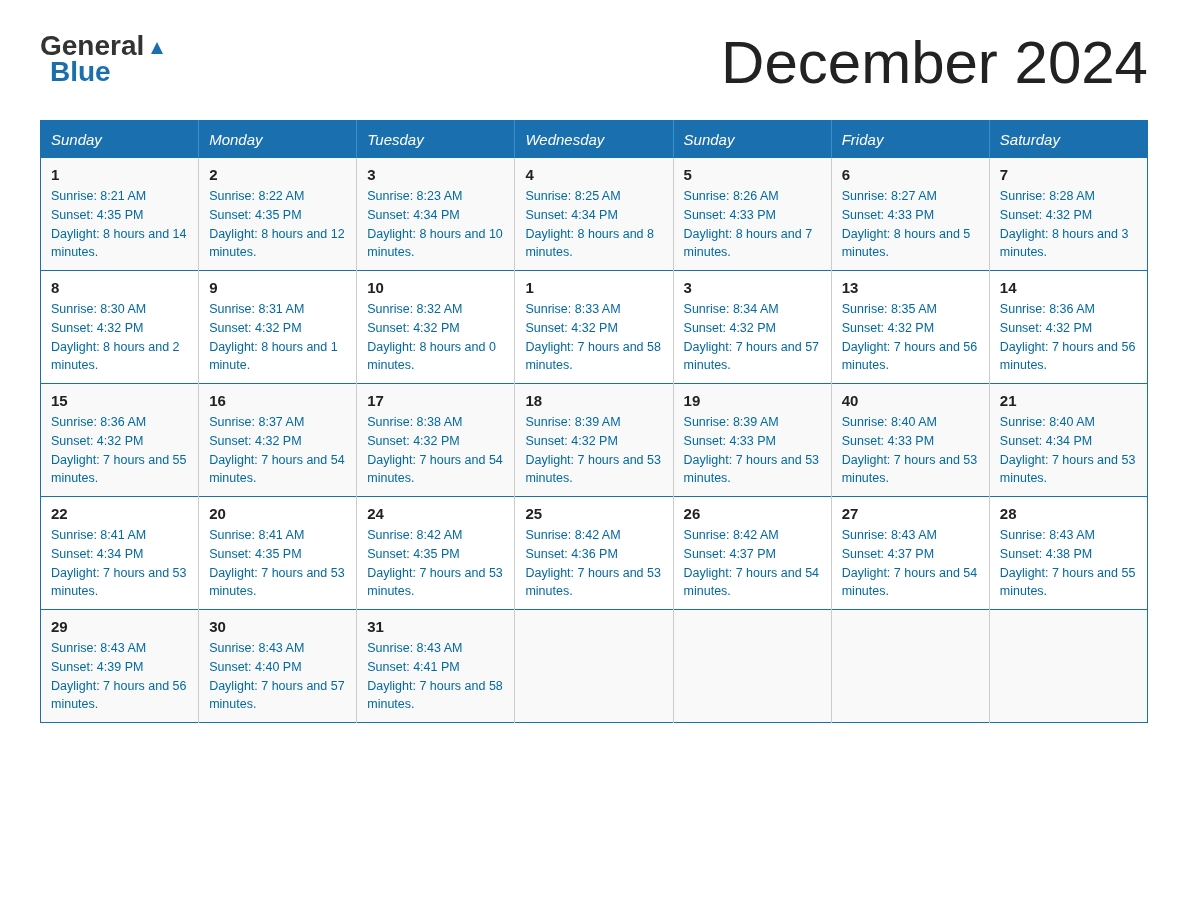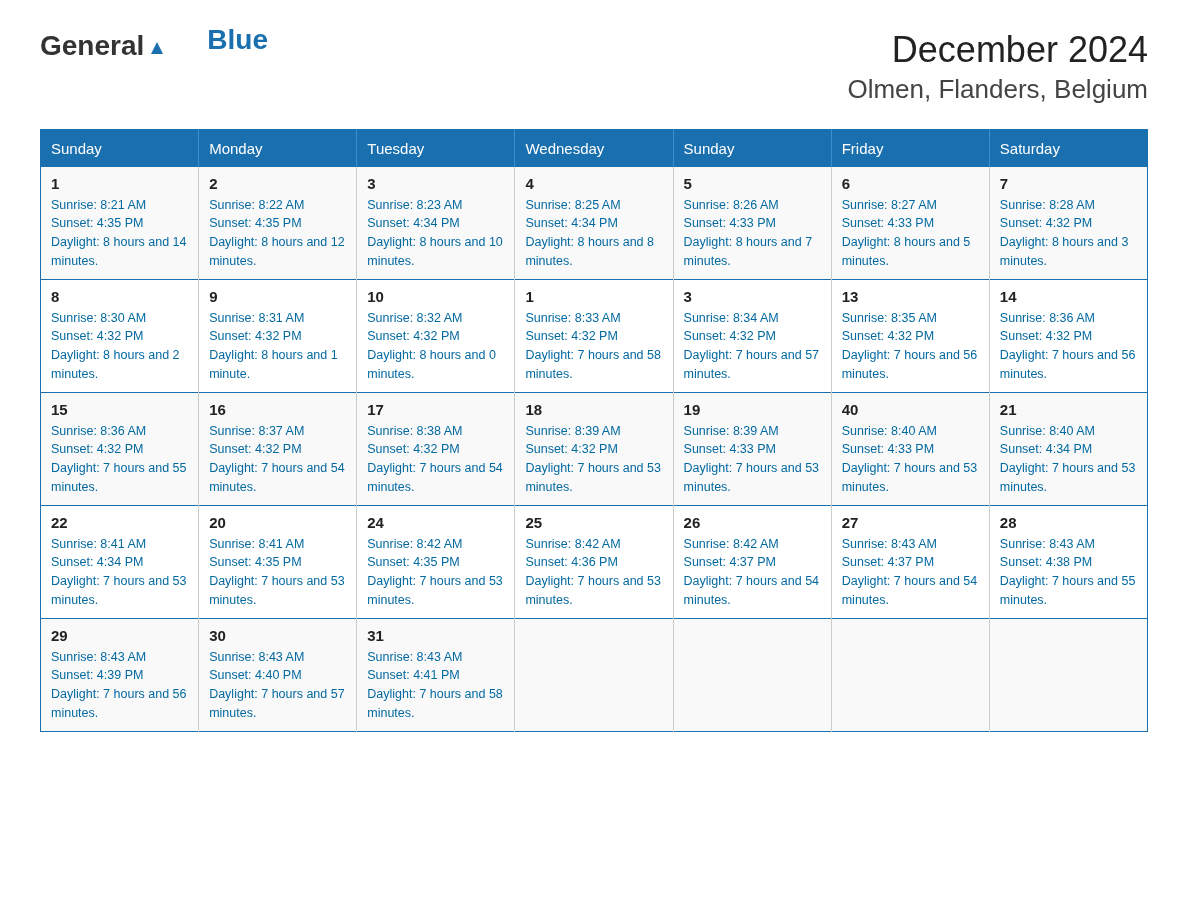--- a/index.html
+++ b/index.html
@@ -11,47 +11,47 @@
       min-height: 918px;
     }
     .header {
       display: flex;
       justify-content: space-between;
       align-items: flex-start;
       margin-bottom: 24px;
     }
     .logo {
       display: flex;
-      flex-direction: row;
+      flex-direction: column;
       align-items: flex-start;
-      gap: 29px;
     }
     .title-block {
       text-align: right;
     }
     .month-title {
-      font-size: 36px;
+      font-size: 60px;
       font-weight: 300;
       color: #222;
       line-height: 1.1;
     }
     .location-title {
       font-size: 26px;
       font-weight: 300;
       color: #444;
       margin-top: 4px;
     }
     table {
       width: 100%;
       border-collapse: collapse;
       border: 1px solid #1a6faf;
     }
     thead tr {
       background: #1a6faf;
       color: #fff;
+      font-style: italic;
     }
     thead th {
       padding: 10px 10px;
       text-align: left;
       font-size: 15px;
       font-weight: normal;
       border-right: 1px solid #3a8fd0;
     }
     thead th:last-child {
       border-right: none;
@@ -101,21 +101,20 @@
     <div class="logo-wrapper">
       <span style="font-size:28px;font-weight:bold;color:#333;">General</span>
       <svg width="22" height="22" viewBox="0 0 22 22" style="margin-left:2px;margin-top:2px;">
         <polygon points="5,18 17,18 11,6" fill="#1a6faf"></polygon>
       </svg>
     </div>
     <div style="font-size:28px;font-weight:bold;color:#1a6faf;margin-top:-6px;margin-left:10px;">Blue</div>
   </div>
   <div class="title-block">
     <div class="month-title">December 2024</div>
-    <div class="location-title">Olmen, Flanders, Belgium</div>
   </div>
 </div>
 
 <table>
   <thead>
     <tr>
     <th>Sunday</th>
         <th>Monday</th>
         <th>Tuesday</th>
         <th>Wednesday</th>

